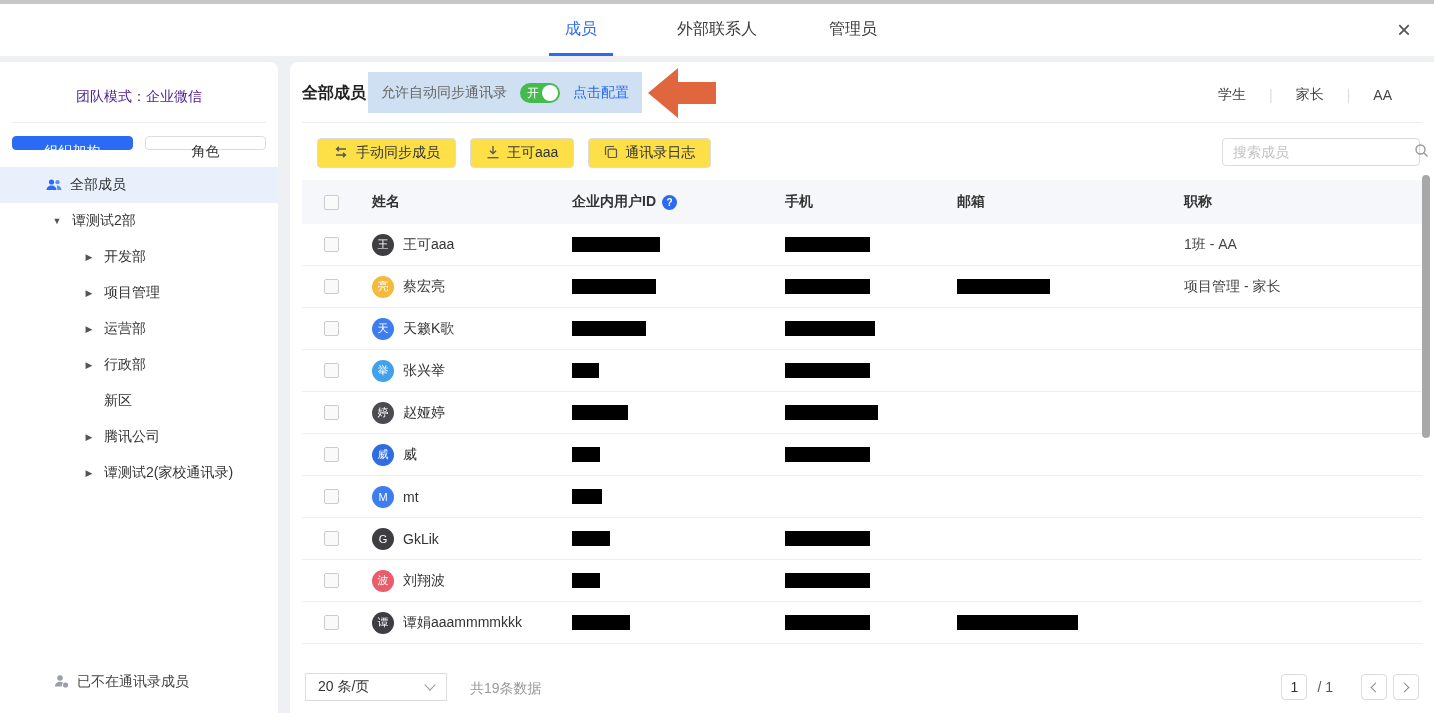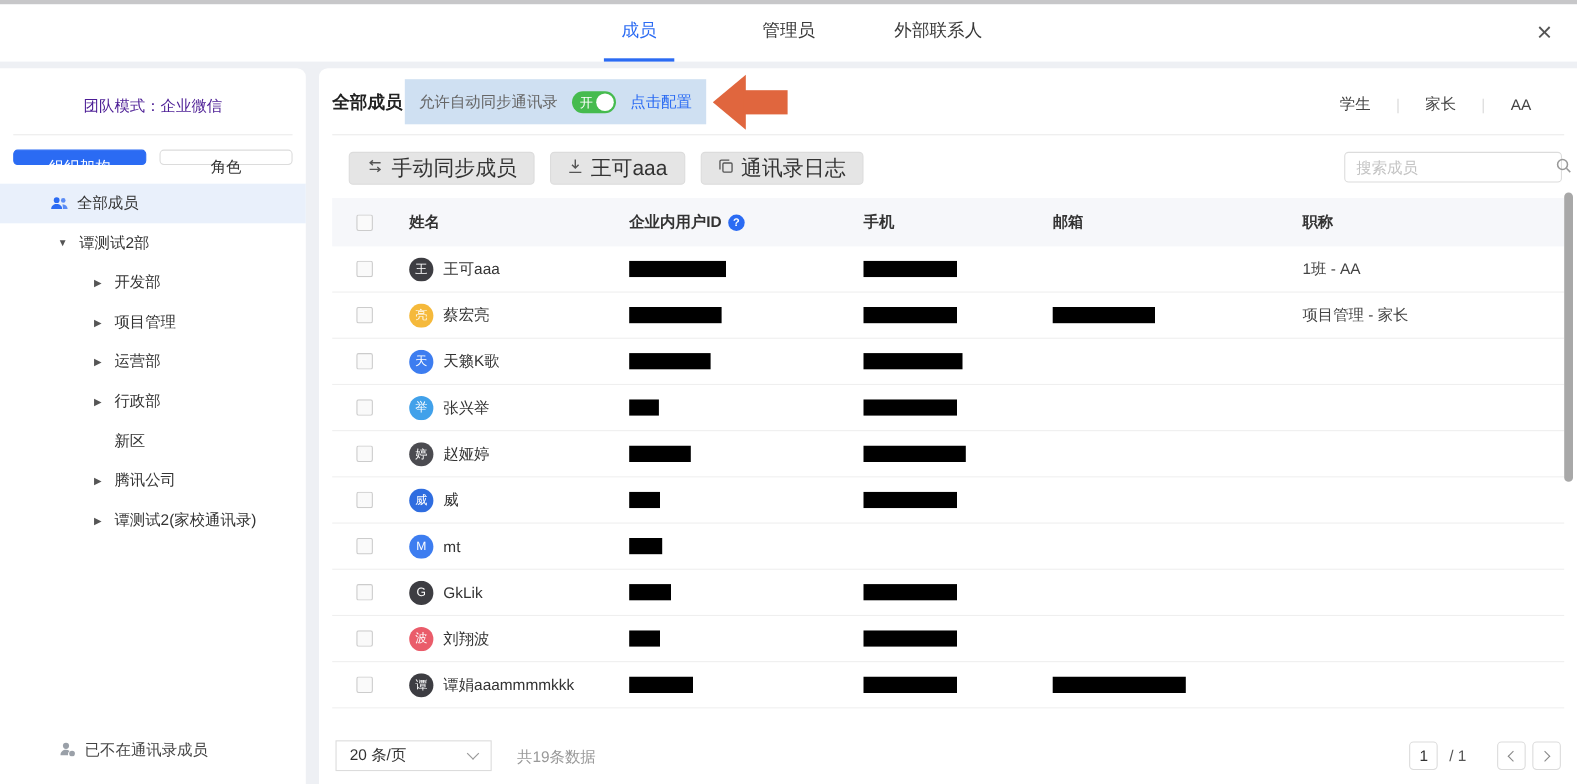--- a/index.html
+++ b/index.html
@@ -49,21 +49,21 @@
   .config-link { color:#2b6bf3; cursor:pointer; }
   .anno-arrow { position:absolute; left:346px; top:6px; width:70px; height:50px; }
   .anno-arrow .head { position:absolute; left:0; top:0; width:0; height:0; border-top:25px solid transparent; border-bottom:25px solid transparent; border-right:30px solid #e0663e; }
   .anno-arrow .shaft { position:absolute; left:28px; top:14px; width:40px; height:22px; background:#e0663e; }
   .header-links { position:absolute; right:30px; top:24px; display:flex; align-items:center; gap:23px; color:#444; }
   .header-links .sep { color:#ddd; cursor:default; }
   .header-links .hlink { cursor:pointer; }
 
   .mp-toolbar { position:absolute; top:61px; left:12px; right:12px; height:57px; }
   .toolbar-buttons { position:absolute; left:15px; top:15px; display:flex; gap:14px; }
-  .tb-btn { height:30px; display:flex; align-items:center; gap:7px; padding:0 15px; border:1px solid #dcdcdc; border-radius:4px; background:#e5e5e5; color:#333; font-size:19px; cursor:pointer; }
+  .tb-btn { height:30px; display:flex; align-items:center; gap:7px; padding:0 15px; border:1px solid #dcdcdc; border-radius:4px; background:#fde047; color:#333; font-size:14px; cursor:pointer; }
   .search-box { position:absolute; right:2px; top:15px; width:198px; height:28px; border:1px solid #dcdcdc; border-radius:4px; display:flex; align-items:center; padding:0 10px; background:#fff; }
   .search-box input { border:none; outline:none; flex:1; font-size:14px; color:#333; background:transparent; font-family:inherit; }
   .search-box input::placeholder { color:#c3c3c3; }
 
   .mp-table { position:absolute; top:118px; left:12px; right:12px; }
   .thead, .trow { display:grid; grid-template-columns:58px 200px 213px 172px 227px 1fr; align-items:center; }
   .thead { height:44px; background:#f6f7fa; font-weight:600; color:#333; }
   .trow { height:42px; border-bottom:1px solid #efefef; }
   .cell { padding-left:12px; display:flex; align-items:center; overflow:hidden; white-space:nowrap; }
   .c-check { padding-left:22px; }
@@ -87,22 +87,22 @@
   .scroll-thumb { position:absolute; right:4px; top:113px; width:8px; height:263px; background:#a8a8a8; border-radius:4px; cursor:pointer; }
 </style>
 </head>
 <body>
 
 <div class="top-strip"></div>
 
 <div class="tabbar">
   <div class="tabs">
     <div class="tab active">成员</div>
+    <div class="tab">外部联系人</div>
     <div class="tab">管理员</div>
-    <div class="tab">外部联系人</div>
   </div>
   <div class="close-btn">×</div>
 </div>
 
 <div class="sidebar">
   <div class="team-mode">团队模式：企业微信</div>
   <div class="sb-divider"></div>
   <div class="sb-buttons">
     <div class="sb-btn primary">组织架构</div>
     <div class="sb-btn secondary">角色</div>

